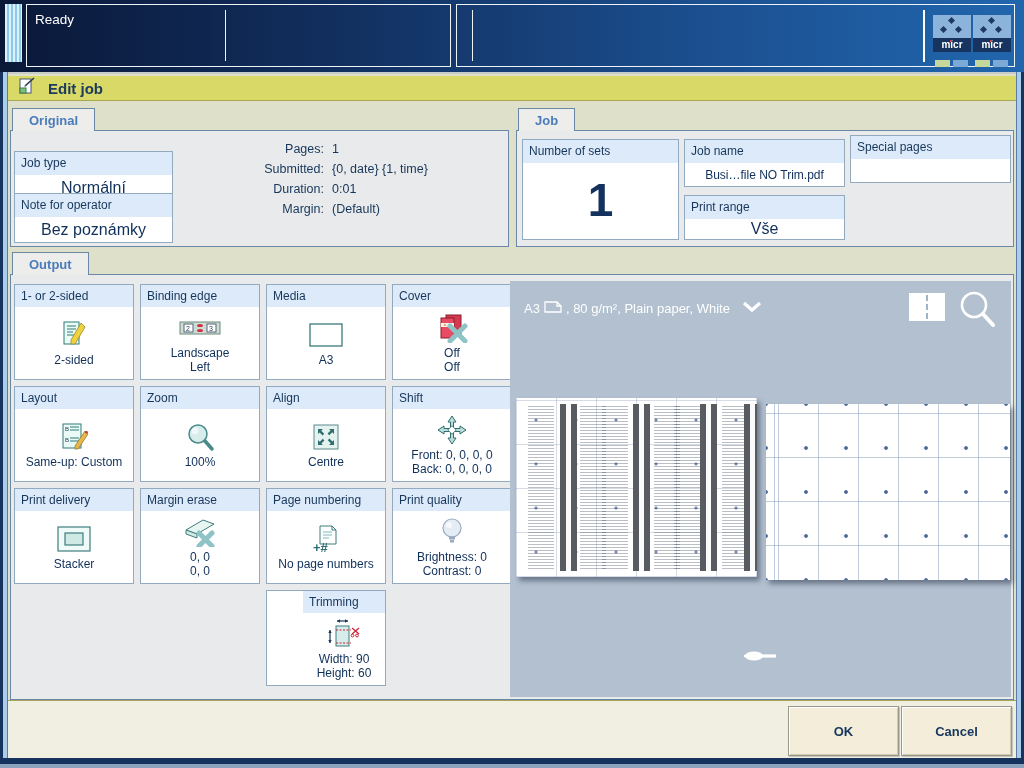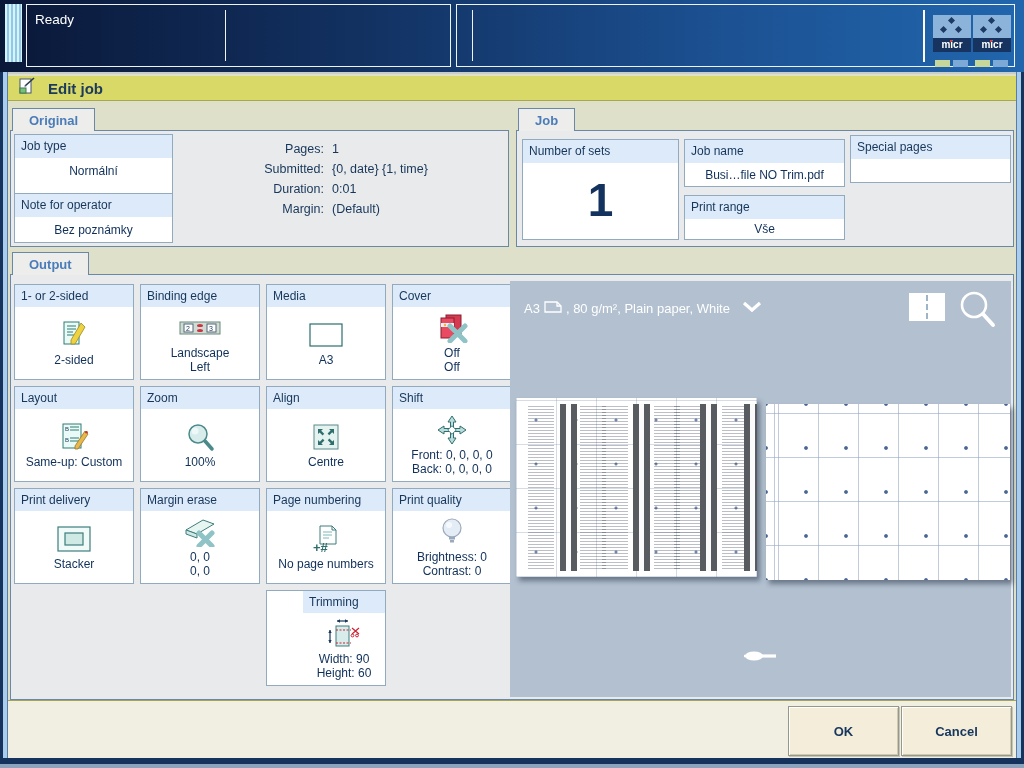--- a/index.html
+++ b/index.html
@@ -48,21 +48,21 @@
   .g-job{left:516px;top:108px;width:498px;height:139px;}
   .g-out{left:10px;top:252px;width:1004px;height:448px;}
   .tab{position:absolute;left:2px;top:0;height:23px;padding:0 16px;background:#ededeb;
        border:1px solid #6a88a5;border-bottom:none;font-size:13px;font-weight:bold;color:#4b7cba;
        line-height:23px;box-sizing:border-box;z-index:2;}
   .gbody{position:absolute;left:0;top:22px;right:0;bottom:0;background:#e9eaeb;border:1px solid #6a88a5;}
 
   
   .otile{position:absolute;border:1px solid #92aabf;background:#ffffff;box-sizing:border-box;}
   .th{height:23px;background:#dceafa;font-size:12px;color:#16365a;padding:4px 0 0 6px;box-sizing:border-box;}
-  .tv{display:flex;align-items:center;justify-content:center;font-size:12px;color:#10305a;}
+  .tv{display:flex;align-items:center;justify-content:center;font-size:16px;color:#10305a;}
 
   .info{position:absolute;left:225px;top:8px;width:268px;font-size:12.5px;color:#16365a;}
   .info-row{display:flex;line-height:20px;}
   .il{width:88px;text-align:right;margin-right:8px;}
 
   .bigval{font-size:46px;font-weight:bold;color:#14325e;}
 
   
   .tgrid{position:absolute;left:3px;top:9px;display:grid;grid-template-columns:repeat(4,120px);
          grid-auto-rows:96px;gap:6px;}
@@ -166,21 +166,21 @@
         <path d="M7 9 L16 1" stroke="#2a3a50" stroke-width="1.6"></path>
         <path d="M6.3 10.5 L8 9" stroke="#9aa6b4" stroke-width="1.4"></path>
       </svg>
     </span>
     <span class="title-txt">Edit job</span>
   </div>
 
   <div class="group g-orig">
     <div class="tab">Original</div>
     <div class="gbody">
-      <div class="otile" style="left:3px;top:3px;width:159px;height:68px">
+      <div class="otile" style="left:3px;top:20px;width:159px;height:68px">
         <div class="th">Job type</div>
         <div class="tv" style="height:25px">Normální</div>
       </div>
       <div class="otile" style="left:3px;top:62px;width:159px;height:50px">
         <div class="th">Note for operator</div>
         <div class="tv" style="height:25px">Bez poznámky</div>
       </div>
       <div class="info">
         <div class="info-row">
           <span class="il">Pages:</span>

